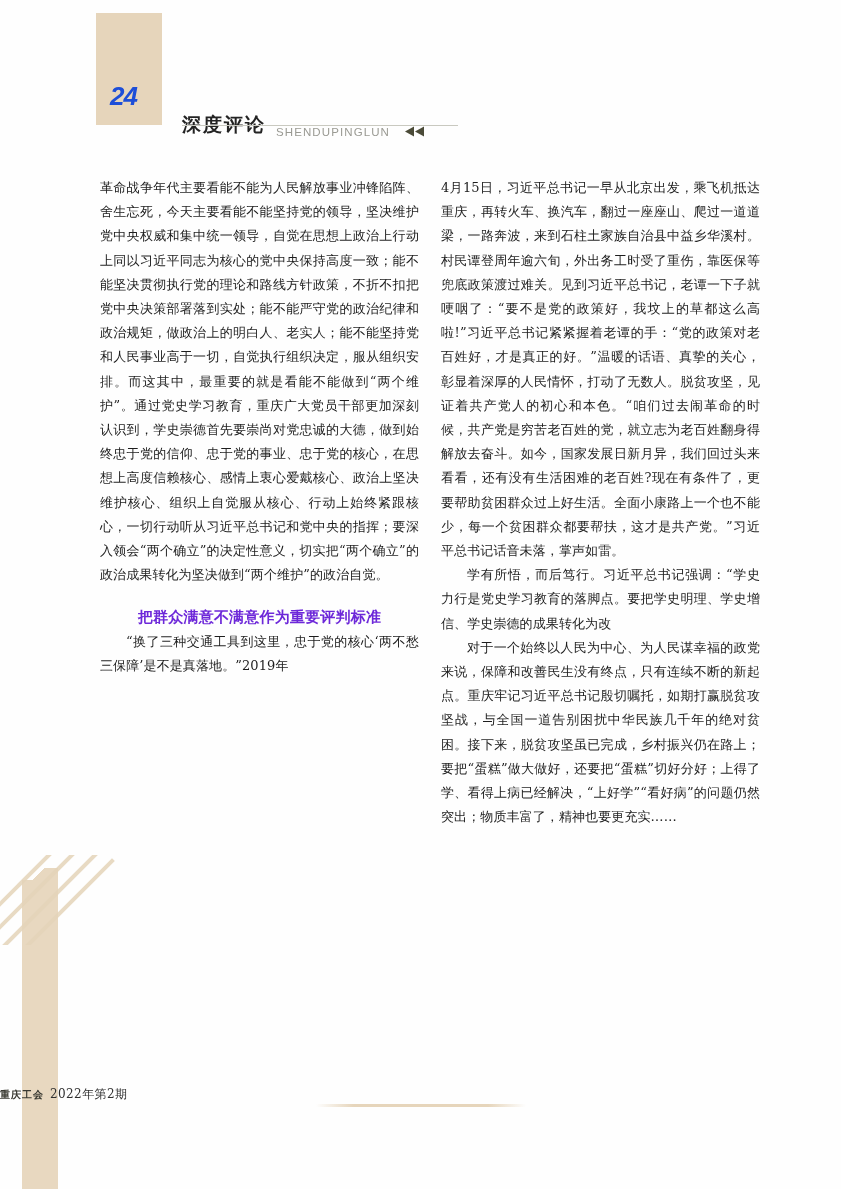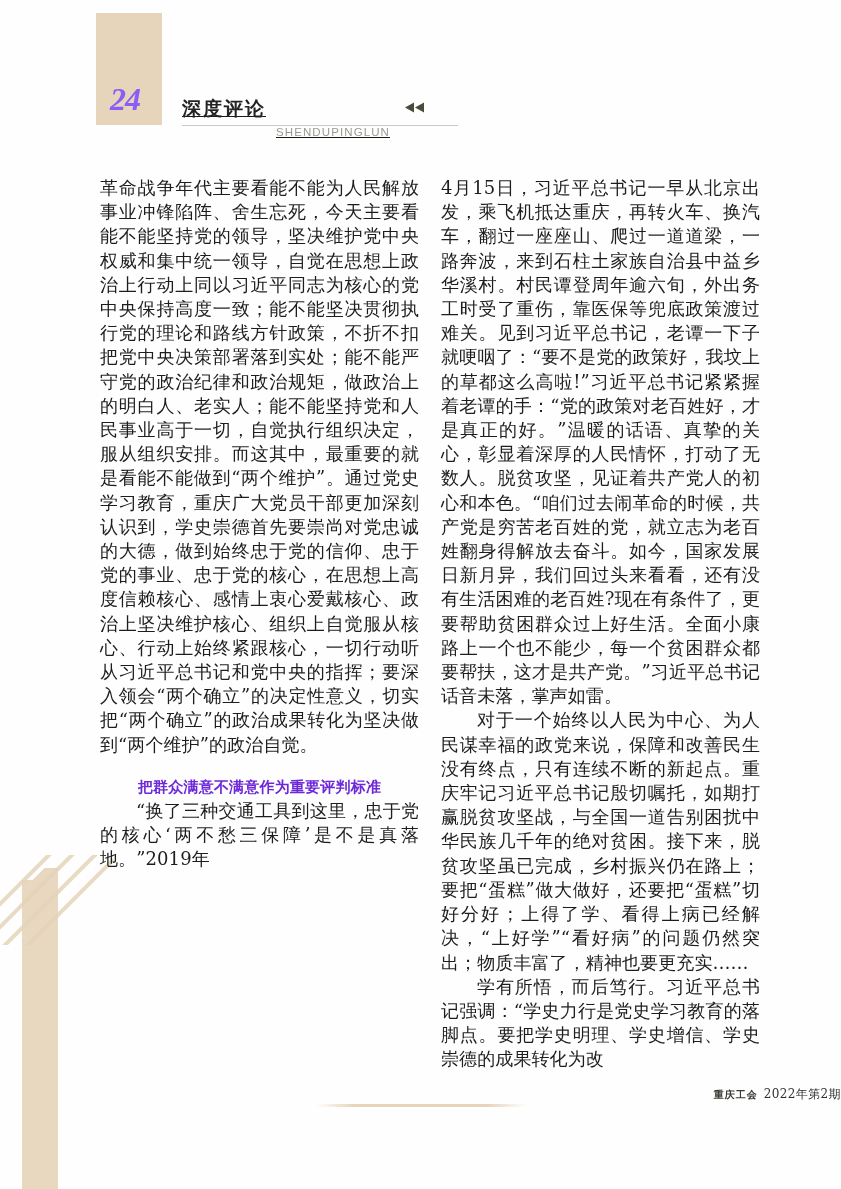--- a/index.html
+++ b/index.html
@@ -77,36 +77,35 @@
     left: 0;
     top: 0;
     width: 66px;
     height: 112px;
     background: #e6d5bb;
   }
   .page-num {
     position: absolute;
     left: 14px;
     top: 68px;
-    font-family: Liberation Serif, serif;
+    font-family: Liberation Sans, sans-serif;
     font-weight: 700;
     font-style: italic;
-    font-size: 32px;
-    color: #8b5cf6;
+    font-size: 26px;
+    color: #1d4ed8;
     letter-spacing: -1px;
   }
   .header-titles {
     position: absolute;
     left: 86px;
     top: 66px;
     display: flex;
-    align-items: center;
+    align-items: flex-end;
     gap: 10px;
     white-space: nowrap;
-    text-decoration: underline;
   }
   .sec-title-cn {
     font-family: "DejaVu Sans", "Liberation Sans", sans-serif;
     font-weight: 700;
     font-size: 19px;
     letter-spacing: 2px;
     color: #232323;
   }
   .sec-title-en {
     font-family: "Liberation Sans", "DejaVu Sans", sans-serif;
@@ -139,21 +138,21 @@
     width: 660px;
     display: flex;
     gap: 22px;
   }
   .col {
     width: 319px;
   }
   .col p {
     margin: 0;
     font-family: "DejaVu Serif", "Liberation Serif", serif;
-    font-size: 18px;
+    font-size: 13px;
     line-height: 24.2px;
     text-align: justify;
     text-justify: inter-character;
     letter-spacing: 0.1px;
     color: #1d1d1d;
     text-indent: 2em;
   }
   .col p.noindent { text-indent: 0; }
   .col h3 {
     margin: 18px 0 0 0;
@@ -167,21 +166,21 @@
     text-indent: 0;
   }
 
   
   .footer {
     position: absolute;
     left: 0;
     top: 1086px;
     width: 841px;
     display: flex;
-    justify-content: flex-end;
+    justify-content: flex-start;
     align-items: center;
   }
   .footer-inner {
     display: flex;
     align-items: baseline;
     gap: 6px;
     white-space: nowrap;
   }
   .footer-logo {
     font-family: "DejaVu Serif", "Liberation Serif", serif;
@@ -236,22 +235,22 @@
   </div>
 
   <div class="columns">
     <div class="col">
       <p class="noindent">革命战争年代主要看能不能为人民解放事业冲锋陷阵、舍生忘死，今天主要看能不能坚持党的领导，坚决维护党中央权威和集中统一领导，自觉在思想上政治上行动上同以习近平同志为核心的党中央保持高度一致；能不能坚决贯彻执行党的理论和路线方针政策，不折不扣把党中央决策部署落到实处；能不能严守党的政治纪律和政治规矩，做政治上的明白人、老实人；能不能坚持党和人民事业高于一切，自觉执行组织决定，服从组织安排。而这其中，最重要的就是看能不能做到“两个维护”。通过党史学习教育，重庆广大党员干部更加深刻认识到，学史崇德首先要崇尚对党忠诚的大德，做到始终忠于党的信仰、忠于党的事业、忠于党的核心，在思想上高度信赖核心、感情上衷心爱戴核心、政治上坚决维护核心、组织上自觉服从核心、行动上始终紧跟核心，一切行动听从习近平总书记和党中央的指挥；要深入领会“两个确立”的决定性意义，切实把“两个确立”的政治成果转化为坚决做到“两个维护”的政治自觉。</p>
       <h3>把群众满意不满意作为重要评判标准</h3>
       <p>“换了三种交通工具到这里，忠于党的核心‘两不愁三保障’是不是真落地。”2019年</p>
     </div>
     <div class="col">
       <p class="noindent">4月15日，习近平总书记一早从北京出发，乘飞机抵达重庆，再转火车、换汽车，翻过一座座山、爬过一道道梁，一路奔波，来到石柱土家族自治县中益乡华溪村。村民谭登周年逾六旬，外出务工时受了重伤，靠医保等兜底政策渡过难关。见到习近平总书记，老谭一下子就哽咽了：“要不是党的政策好，我坟上的草都这么高啦!”习近平总书记紧紧握着老谭的手：“党的政策对老百姓好，才是真正的好。”温暖的话语、真挚的关心，彰显着深厚的人民情怀，打动了无数人。脱贫攻坚，见证着共产党人的初心和本色。“咱们过去闹革命的时候，共产党是穷苦老百姓的党，就立志为老百姓翻身得解放去奋斗。如今，国家发展日新月异，我们回过头来看看，还有没有生活困难的老百姓?现在有条件了，更要帮助贫困群众过上好生活。全面小康路上一个也不能少，每一个贫困群众都要帮扶，这才是共产党。”习近平总书记话音未落，掌声如雷。</p>
+      <p>学有所悟，而后笃行。习近平总书记强调：“学史力行是党史学习教育的落脚点。要把学史明理、学史增信、学史崇德的成果转化为改</p>
       <p>对于一个始终以人民为中心、为人民谋幸福的政党来说，保障和改善民生没有终点，只有连续不断的新起点。重庆牢记习近平总书记殷切嘱托，如期打赢脱贫攻坚战，与全国一道告别困扰中华民族几千年的绝对贫困。接下来，脱贫攻坚虽已完成，乡村振兴仍在路上；要把“蛋糕”做大做好，还要把“蛋糕”切好分好；上得了学、看得上病已经解决，“上好学”“看好病”的问题仍然突出；物质丰富了，精神也要更充实……</p>
-      <p>学有所悟，而后笃行。习近平总书记强调：“学史力行是党史学习教育的落脚点。要把学史明理、学史增信、学史崇德的成果转化为改</p>
     </div>
   </div>
 
   <div class="footer">
     <div class="footer-inner">
       <span class="footer-logo">重庆工会</span>
       <span class="footer-text">2022年第2期</span>
     </div>
   </div>
   <div class="footer-rule"></div>

